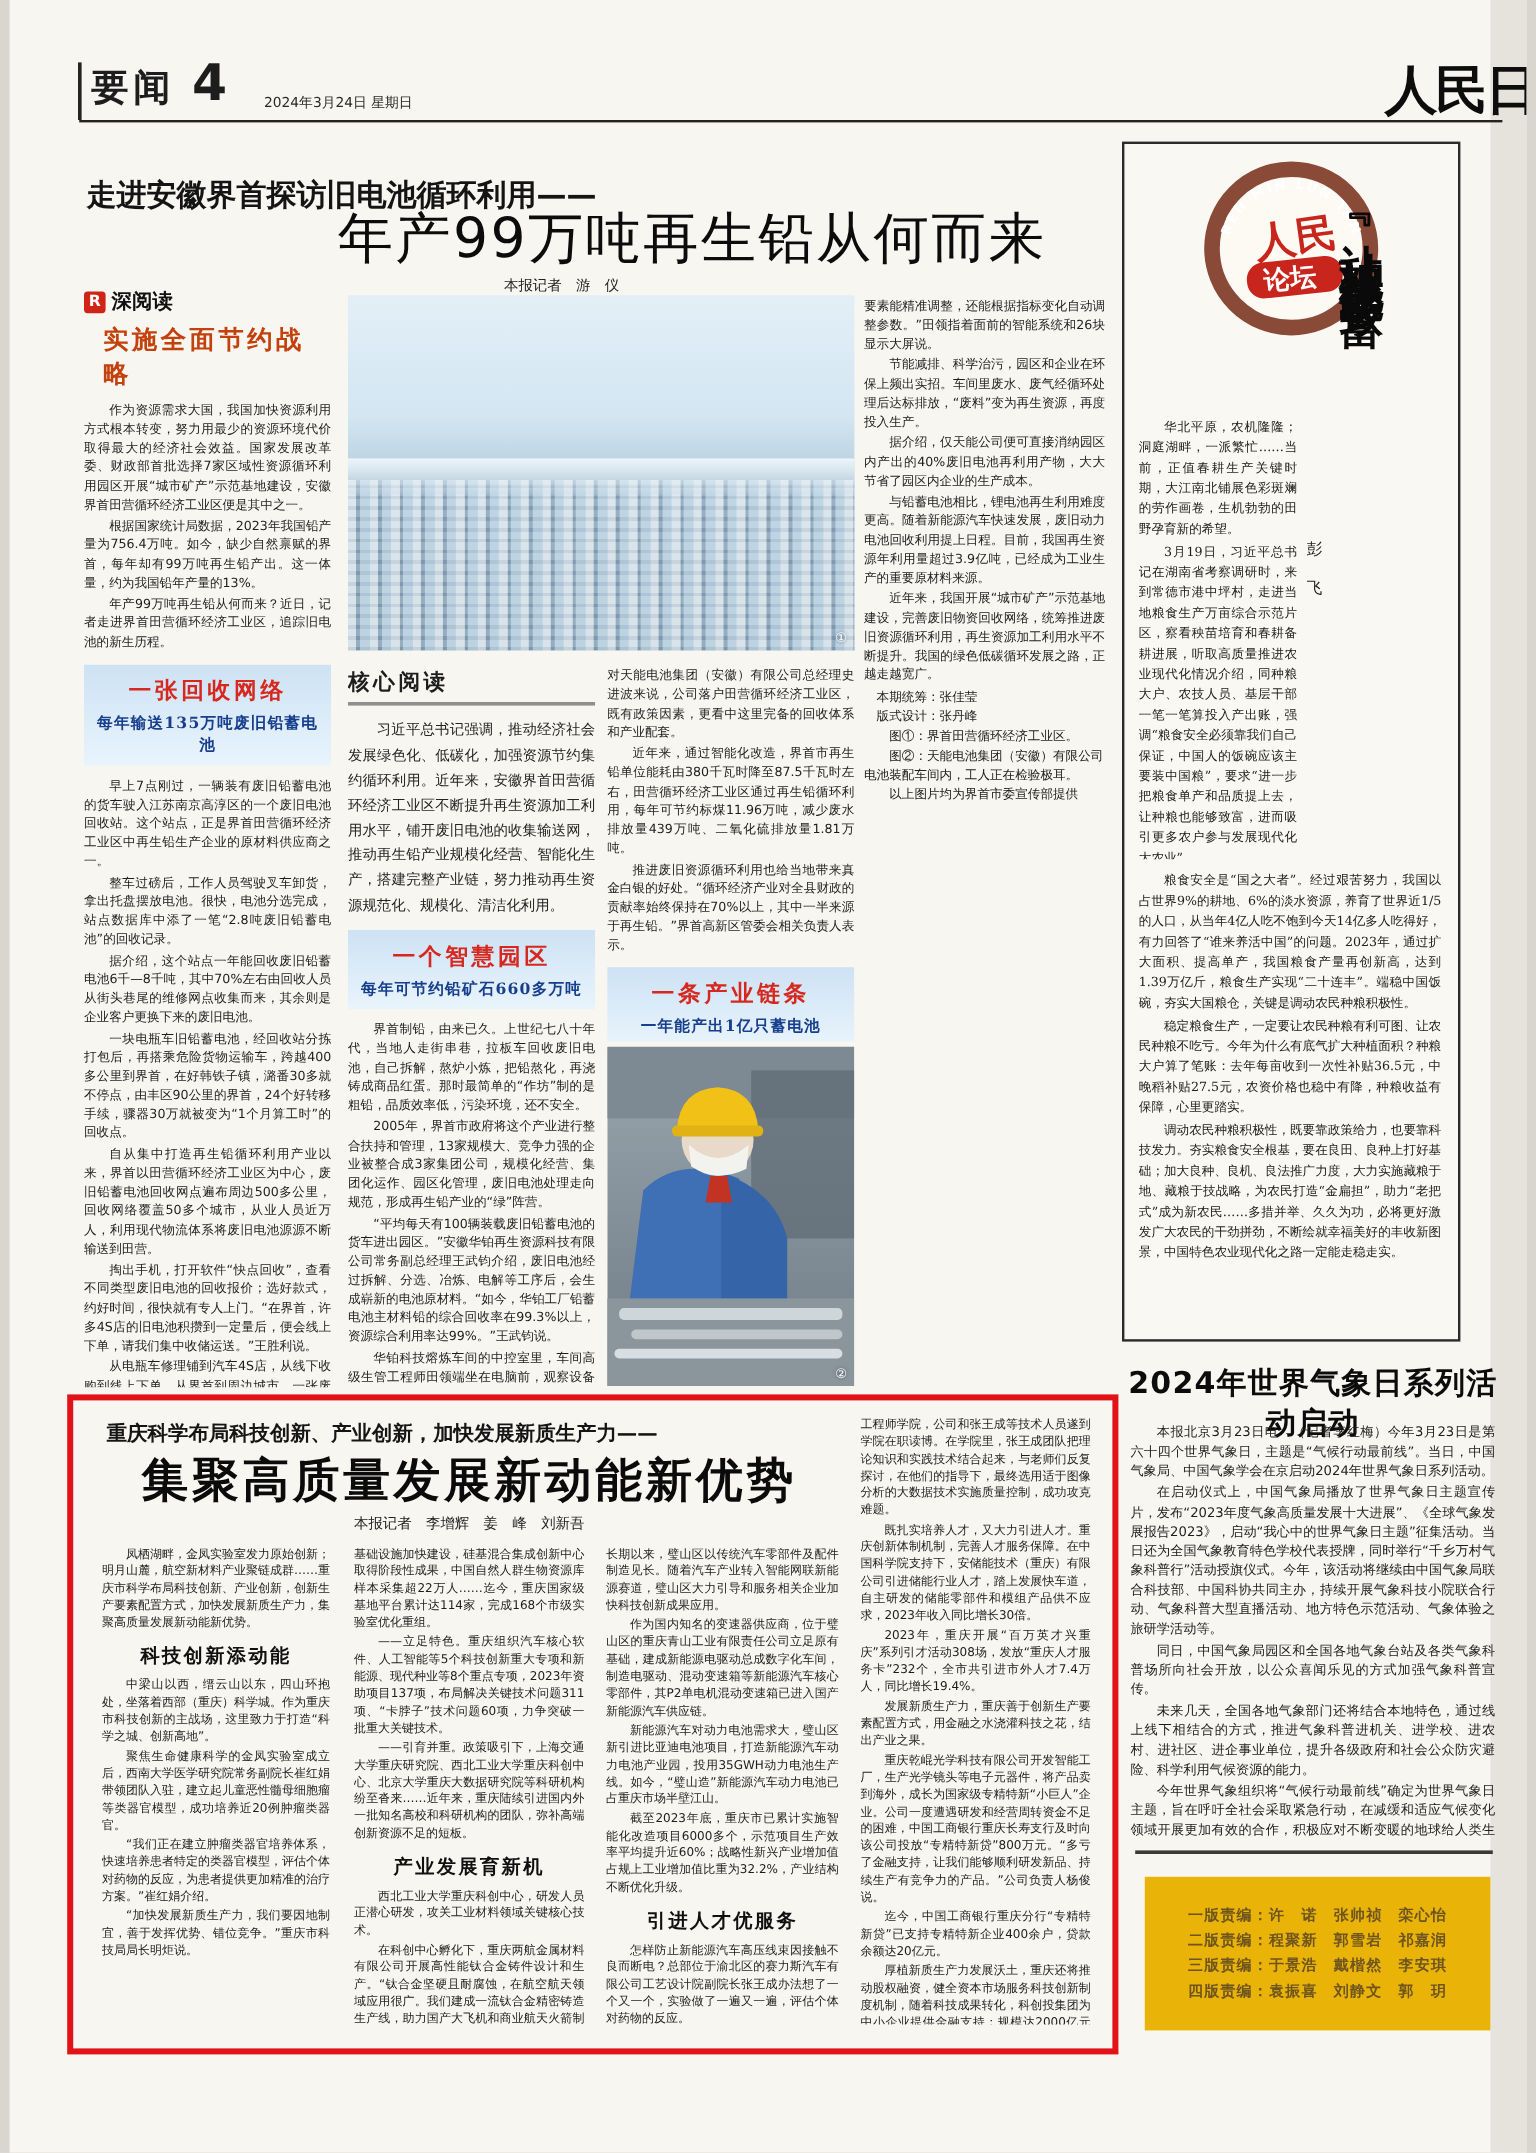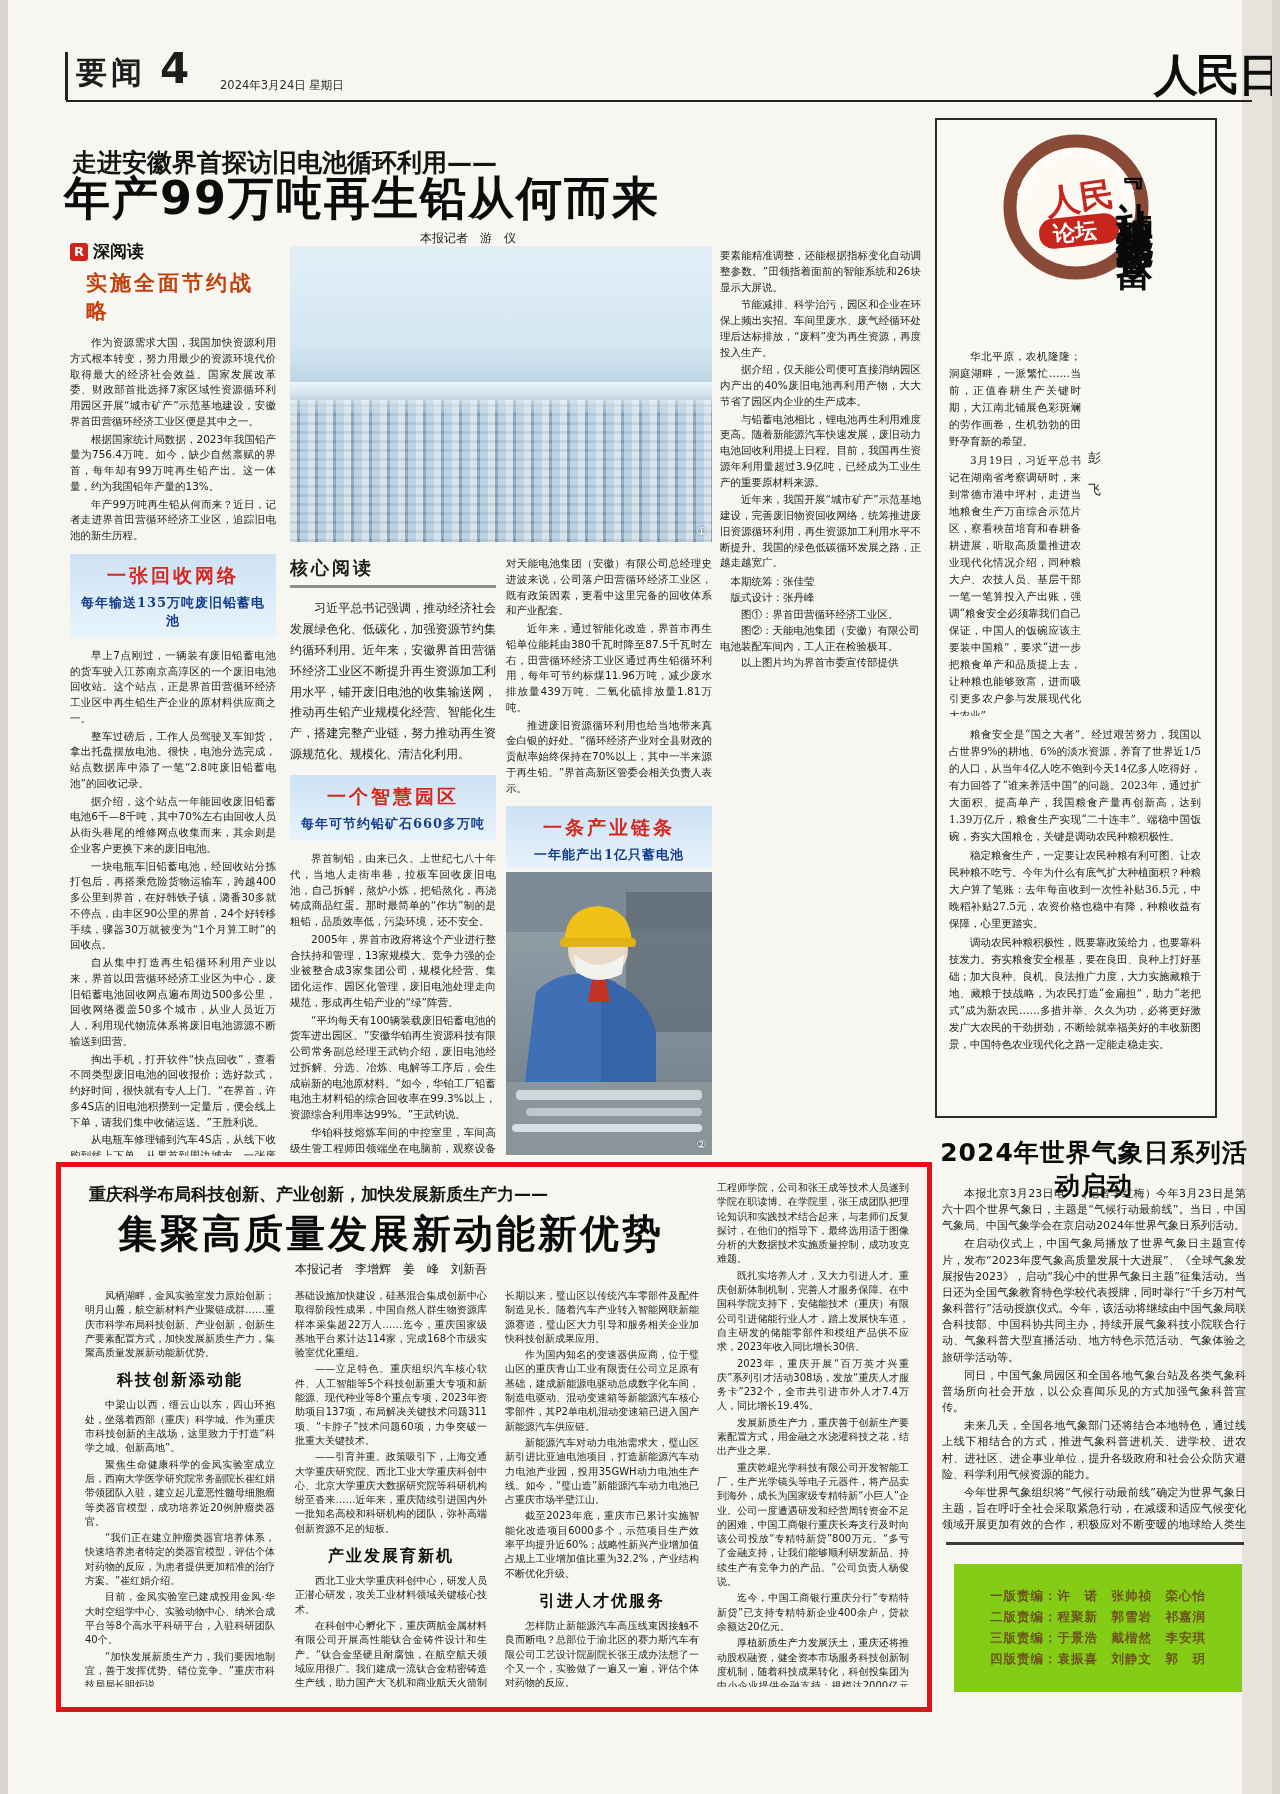--- a/index.html
+++ b/index.html
@@ -11,22 +11,22 @@
   .hd-rule{position:absolute;left:58px;top:100px;width:1186px;height:2px;background:#26231f;}
   .hd-bar{position:absolute;left:57px;top:52px;width:3px;height:48px;background:#26231f;}
   .hd-section{position:absolute;left:68px;top:52px;font-size:31px;font-weight:900;letter-spacing:4px;}
   .hd-num{position:absolute;left:152px;top:44px;font-size:42px;font-weight:700;}
   .hd-date{position:absolute;left:212px;top:78px;font-size:11.5px;color:#2c2a26;}
   .masthead{position:absolute;left:1146px;top:46px;font-size:44px;font-weight:900;
             font-family:"DejaVu Serif","Liberation Serif",serif;letter-spacing:-2px;color:#0d0d0d;white-space:nowrap;}
 
   
   .m-kicker{position:absolute;left:64px;top:146px;font-size:25px;font-weight:800;color:#141414;}
-  .m-headline{position:absolute;left:56px;top:168px;width:808px;text-align:left;
-              font-size:46px;font-weight:700;letter-spacing:2px;color:#0c0c0c;}
+  .m-headline{position:absolute;left:56px;top:168px;width:808px;text-align:right;
+              font-size:46px;font-weight:400;letter-spacing:2px;color:#0c0c0c;}
   .m-byline{position:absolute;left:56px;top:230px;width:808px;text-align:center;font-size:12px;color:#222;}
 
   
   .para{font-size:10.5px;line-height:1.5;text-align:justify;text-indent:2em;margin:0 0 2px;color:#1d1d1d;}
   .no-indent{text-indent:0;}
   .col-subhead{text-align:center;font-size:16px;font-weight:900;margin:10px 0 7px;color:#101010;letter-spacing:2px;}
 
   .col{position:absolute;overflow:hidden;}
 
   
@@ -83,21 +83,21 @@
   .forum-author{position:absolute;left:148px;top:320px;writing-mode:vertical-rl;font-size:13px;
               letter-spacing:10px;color:#222;font-family:"DejaVu Serif",serif;}
   .forum-bottom{position:absolute;left:12px;top:606px;width:252px;height:376px;overflow:hidden;}
 
   
   .wx-headline{position:absolute;left:932px;top:1136px;width:308px;text-align:center;
                font-size:25px;font-weight:900;letter-spacing:1px;color:#0c0c0c;}
   .wx-body{position:absolute;left:934px;top:1186px;width:304px;height:348px;overflow:hidden;}
   .wx-body .para{font-size:11px;line-height:1.47;}
   .wx-rule{position:absolute;left:938px;top:1542px;width:298px;height:3px;background:#3c3a36;}
-  .editors{position:absolute;left:946px;top:1564px;width:288px;height:128px;background:#84cc16;
+  .editors{position:absolute;left:946px;top:1564px;width:288px;height:128px;background:#eab308;
            display:flex;flex-direction:column;justify-content:center;align-items:center;gap:4px;}
   .editors div{font-size:12.5px;font-weight:700;color:#6e551f;letter-spacing:1px;
            font-family:"DejaVu Serif","Liberation Serif",serif;}
 
   .credit-line{font-size:10.5px;line-height:1.55;text-indent:1em;margin:0;color:#1d1d1d;}
   .caption-line{font-size:10.5px;line-height:1.55;text-indent:2em;margin:0;color:#20201e;
                 font-family:"DejaVu Serif","Liberation Serif",serif;}
 </style>
 </head>
 <body>
@@ -267,21 +267,20 @@
   <div class="redbox">
     <div class="rb-kicker">重庆科学布局科技创新、产业创新，加快发展新质生产力——</div>
     <div class="rb-headline">集聚高质量发展新动能新优势</div>
     <div class="rb-byline">本报记者　李增辉　姜　峰　刘新吾</div>
     <div class="rb-col" style="left:24px;top:122px;width:190px;height:398px;">
         <p class="para">凤栖湖畔，金凤实验室发力原始创新；明月山麓，航空新材料产业聚链成群……重庆市科学布局科技创新、产业创新，创新生产要素配置方式，加快发展新质生产力，集聚高质量发展新动能新优势。</p>
         <h4 class="col-subhead">科技创新添动能</h4>
         <p class="para">中梁山以西，缙云山以东，四山环抱处，坐落着西部（重庆）科学城。作为重庆市科技创新的主战场，这里致力于打造“科学之城、创新高地”。</p>
         <p class="para">聚焦生命健康科学的金凤实验室成立后，西南大学医学研究院常务副院长崔红娟带领团队入驻，建立起儿童恶性髓母细胞瘤等类器官模型，成功培养近20例肿瘤类器官。</p>
         <p class="para">“我们正在建立肿瘤类器官培养体系，快速培养患者特定的类器官模型，评估个体对药物的反应，为患者提供更加精准的治疗方案。”崔红娟介绍。</p>
-        <p class="para">目前，金凤实验室已建成投用金凤·华大时空组学中心、实验动物中心、纳米合成平台等8个高水平科研平台，入驻科研团队40个。</p>
         <p class="para">“加快发展新质生产力，我们要因地制宜，善于发挥优势、错位竞争。”重庆市科技局局长明炬说。</p>
       </div>
     <div class="rb-col" style="left:234px;top:122px;width:192px;height:398px;">
         <p class="para no-indent">基础设施加快建设，硅基混合集成创新中心取得阶段性成果，中国自然人群生物资源库样本采集超22万人……迄今，重庆国家级基地平台累计达114家，完成168个市级实验室优化重组。</p>
         <p class="para">——立足特色。重庆组织汽车核心软件、人工智能等5个科技创新重大专项和新能源、现代种业等8个重点专项，2023年资助项目137项，布局解决关键技术问题311项、“卡脖子”技术问题60项，力争突破一批重大关键技术。</p>
         <p class="para">——引育并重。政策吸引下，上海交通大学重庆研究院、西北工业大学重庆科创中心、北京大学重庆大数据研究院等科研机构纷至沓来……近年来，重庆陆续引进国内外一批知名高校和科研机构的团队，弥补高端创新资源不足的短板。</p>
         <h4 class="col-subhead">产业发展育新机</h4>
         <p class="para">西北工业大学重庆科创中心，研发人员正潜心研发，攻关工业材料领域关键核心技术。</p>
         <p class="para">在科创中心孵化下，重庆两航金属材料有限公司开展高性能钛合金铸件设计和生产。“钛合金坚硬且耐腐蚀，在航空航天领域应用很广。我们建成一流钛合金精密铸造生产线，助力国产大飞机和商业航天火箭制造。”指着钛合金铸件，公司董事长李金山说。</p>
       </div>

